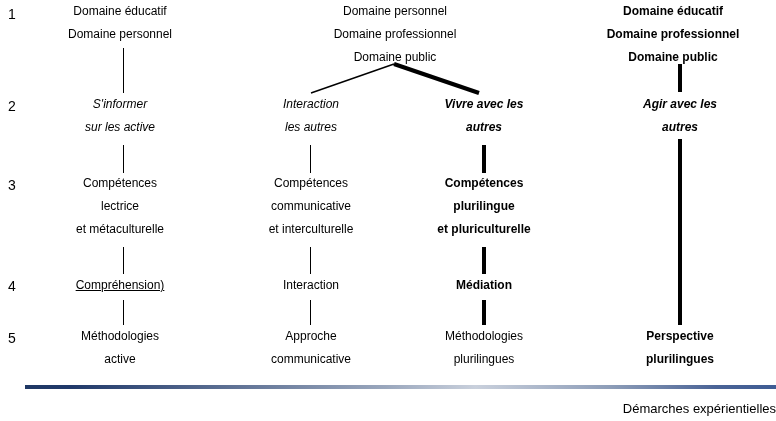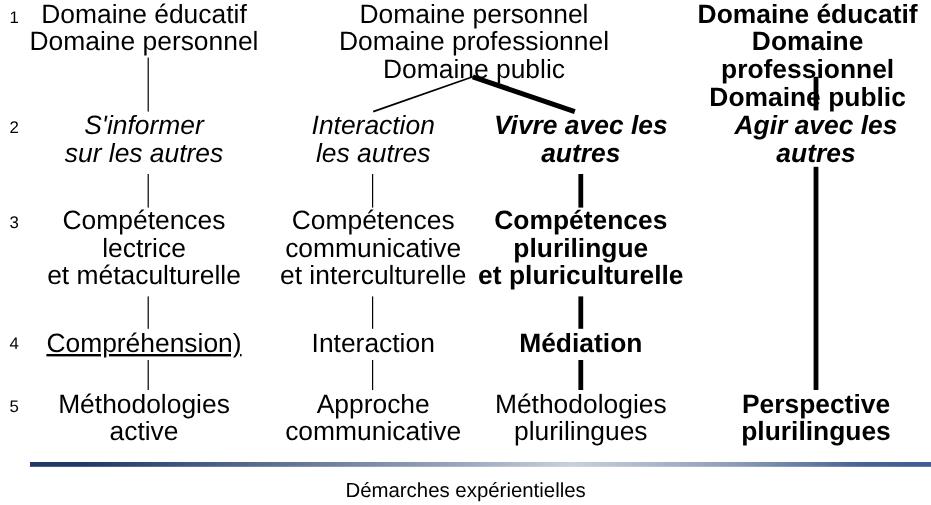--- a/index.html
+++ b/index.html
@@ -20,21 +20,21 @@
     position: absolute;
     font-size: 14px;
     line-height: 16px;
     color: #000;
     text-align: left;
     width: 20px;
   }
   .cell {
     position: absolute;
     text-align: center;
-    font-size: 22px;
+    font-size: 12px;
     line-height: 23px;
     color: #000;
     white-space: pre-line;
   }
   .cell.bold   { font-weight: bold; }
   .cell.italic { font-style: italic; }
   .cell.bolditalic { font-weight: bold; font-style: italic; }
 
   .vline {
     position: absolute;
@@ -60,43 +60,43 @@
   .baseline {
     width: 100%;
     height: 100%;
     background: linear-gradient(to right, #1f3864 0%, #20396a 6%, #9aa7bd 48%, #c9d0dc 60%, #8d9db8 78%, #4a6396 92%, #3f5c94 100%);
   }
   .footer-label {
     position: absolute;
     left: 0;
     top: 398px;
     width: 776px;
-    text-align: center;
-    font-size: 17px;
+    text-align: right;
+    font-size: 13px;
     line-height: 22px;
     color: #000;
   }
 </style>
 </head>
 <body>
 
 <div id="diagram">
 
   <div class="row-num" style="left:8px; top:6px;">1</div>
   <div class="row-num" style="left:8px; top:98px;">2</div>
   <div class="row-num" style="left:8px; top:177px;">3</div>
   <div class="row-num" style="left:8px; top:278px;">4</div>
   <div class="row-num" style="left:8px; top:330px;">5</div>
 
   <div class="cell" style="left:20px; top:0px; width:200px;">Domaine éducatif
 Domaine personnel</div>
   <div class="vline thin" style="left:123px; top:48px; height:45px;"></div>
 
   <div class="cell italic" style="left:20px; top:93px; width:200px;">S'informer
-sur les autres</div>
+sur les active</div>
   <div class="vline thin" style="left:123px; top:145px; height:28px;"></div>
 
   <div class="cell" style="left:20px; top:172px; width:200px;">Compétences
 lectrice
 et métaculturelle</div>
   <div class="vline thin" style="left:123px; top:247px; height:27px;"></div>
 
   <div class="cell" style="left:20px; top:274px; width:200px;text-decoration:underline;">Compréhension)</div>
   <div class="vline thin" style="left:123px; top:300px; height:25px;"></div>
 

